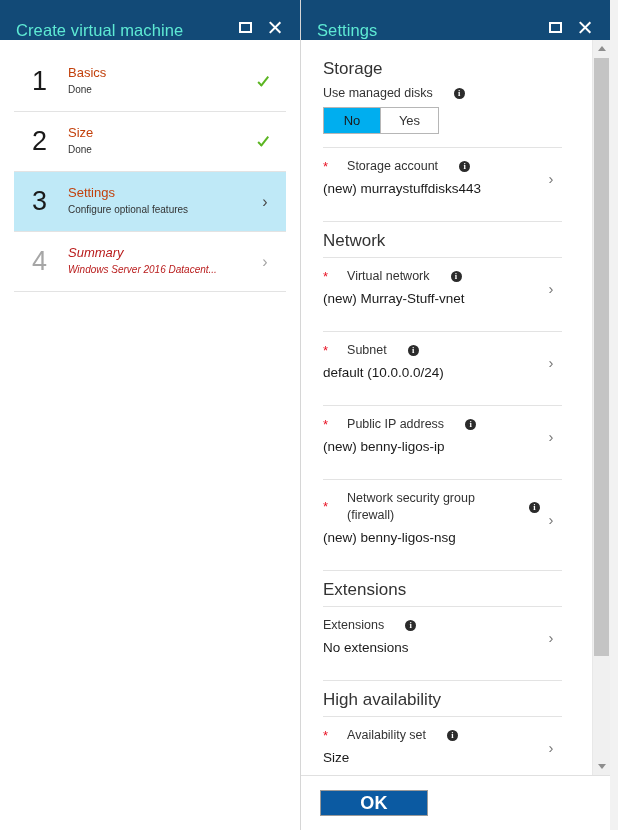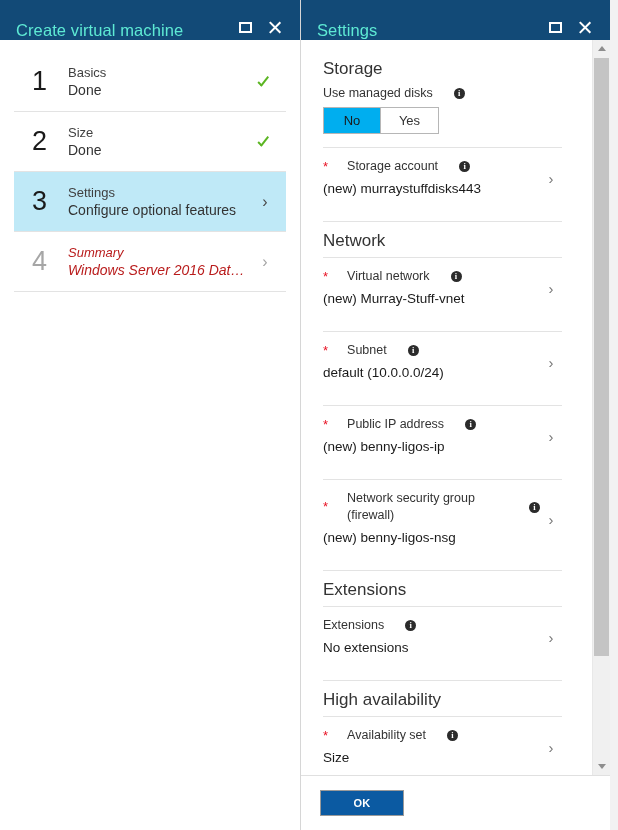--- a/index.html
+++ b/index.html
@@ -132,25 +132,25 @@
     flex: 0 0 36px;
     line-height: 1;
   }
   .step.disabled .step-num { color: #a6a6a6; }
   .step-text {
     flex: 1;
     min-width: 0;
   }
   .step-title {
     font-size: 13px;
-    color: #404040;
+    color: #c2410c;
     line-height: 17px;
   }
   .step-sub {
-    font-size: 14px;
+    font-size: 10px;
     color: #333333;
     line-height: 18px;
     white-space: nowrap;
     overflow: hidden;
     text-overflow: ellipsis;
   }
   .step.disabled .step-title,
   .step.disabled .step-sub { color: #b91c1c; font-style: italic; }
   .step-right {
     width: 26px;
@@ -348,25 +348,25 @@
     height: 55px;
     flex: 0 0 55px;
     background: #ffffff;
     border-top: 1px solid #e0e0e0;
     display: flex;
     align-items: center;
     padding-left: 19px;
     box-sizing: border-box;
   }
   .ok-btn {
-    width: 84px;
+    width: 108px;
     height: 26px;
     background: #0b5aa2;
     color: #ffffff;
-    font-size: 11px;
+    font-size: 18px;
     font-weight: bold;
     display: flex;
     align-items: center;
     justify-content: center;
     border: 1px solid #9a9a9a;
     box-sizing: border-box;
     cursor: pointer;
     letter-spacing: 0.3px;
   }
 </style>

